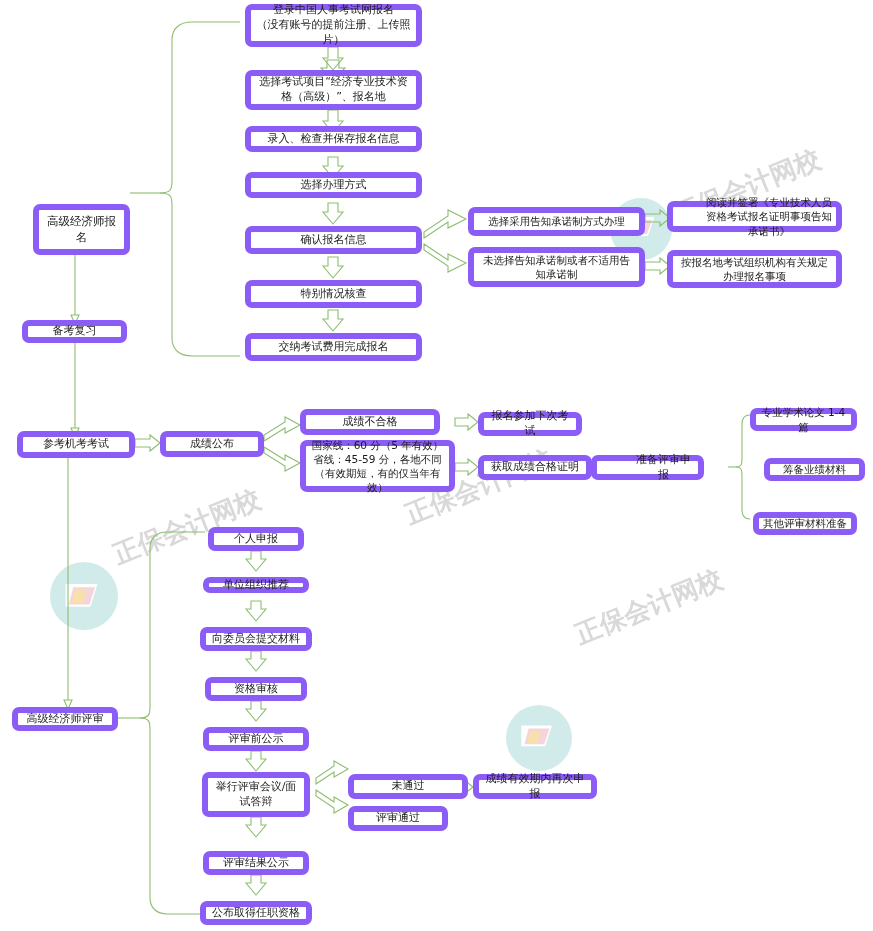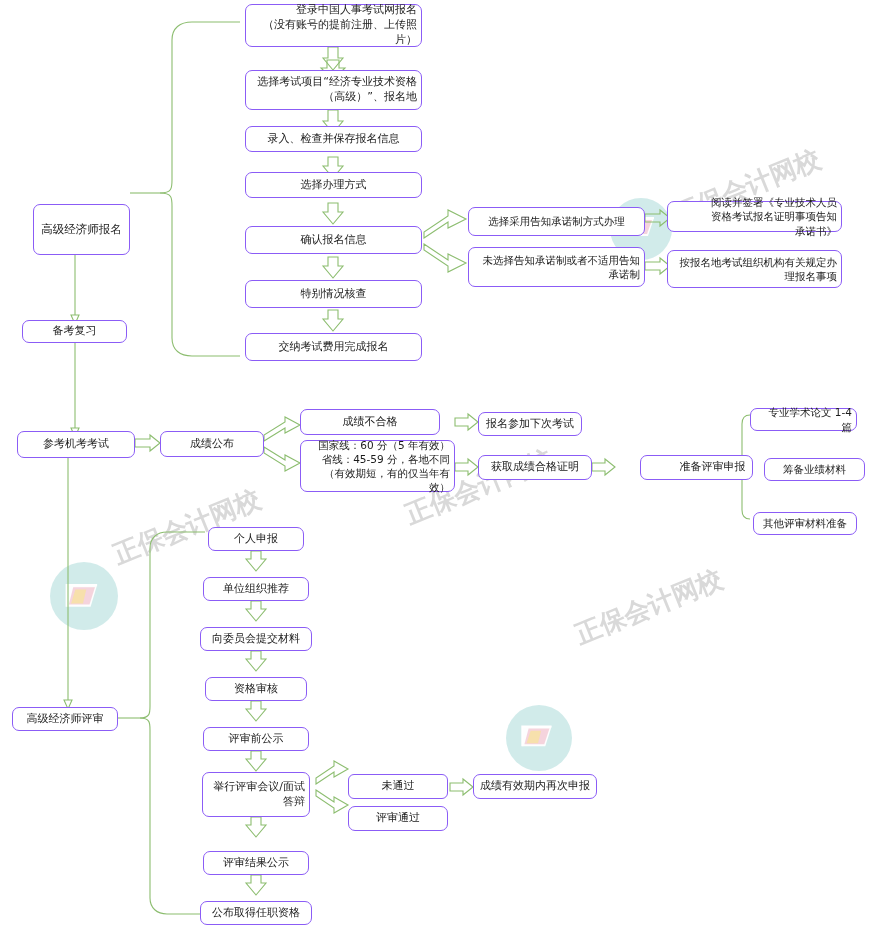--- a/index.html
+++ b/index.html
@@ -28,28 +28,28 @@
     position:absolute;
     border-radius:50%;
     background:#c9e7e6;
     opacity:.85;
   }
   .wm-logo{position:absolute;}
   
   .node{
     position:absolute;
     box-sizing:border-box;
-    border:1px solid #8b5cf6;
+    border:6px solid #8b5cf6;
     border-radius:7px;
     background:#ffffff;
     color:#1a1a1a;
     display:flex;
     align-items:center;
     justify-content:center;
-    text-align:right;
+    text-align:center;
     line-height:1.35;
     font-size:11px;
     padding:2px 4px;
     z-index:3;
   }
   .node.small{font-size:10.5px;}
   .node.big{font-size:11.5px;margin-top:36px;}
   
   svg.lines{position:absolute;left:0;top:0;width:873px;height:931px;z-index:2;overflow:visible;}
   svg.lines path,svg.lines line{fill:none;stroke:#8cbd6f;stroke-width:1.1;}
@@ -179,32 +179,32 @@
   <div class="node small" style="left:468px;top:247px;width:177px;height:40px;">未选择告知承诺制或者不适用告知承诺制</div>
   <div class="node small" style="left:667px;top:201px;width:175px;height:31px;padding-left:33px;">阅读并签署《专业技术人员资格考试报名证明事项告知承诺书》</div>
   <div class="node small" style="left:667px;top:250px;width:175px;height:38px;">按报名地考试组织机构有关规定办理报名事项</div>
 
   <div class="node" style="left:160px;top:431px;width:104px;height:26px;">成绩公布</div>
   <div class="node" style="left:300px;top:409px;width:140px;height:26px;">成绩不合格</div>
   <div class="node" style="left:478px;top:412px;width:104px;height:24px;">报名参加下次考试</div>
   <div class="node small" style="left:300px;top:440px;width:155px;height:52px;white-space:pre-line;">国家线：60 分（5 年有效）
 省线：45-59 分，各地不同（有效期短，有的仅当年有效）</div>
   <div class="node" style="left:478px;top:455px;width:114px;height:25px;">获取成绩合格证明</div>
-  <div class="node" style="left:640px;top:455px;width:113px;height:25px;padding-left:36px;">准备评审申报</div>
+  <div class="node" style="left:591px;top:455px;width:113px;height:25px;padding-left:36px;">准备评审申报</div>
 
   <div class="node small" style="left:750px;top:408px;width:107px;height:23px;">专业学术论文 1-4 篇</div>
   <div class="node small" style="left:756px;top:458px;width:101px;height:23px;margin-left:8px;">筹备业绩材料</div>
   <div class="node small" style="left:753px;top:512px;width:104px;height:23px;">其他评审材料准备</div>
 
   <div class="node" style="left:208px;top:527px;width:96px;height:24px;">个人申报</div>
-  <div class="node" style="left:203px;top:577px;width:106px;height:24px;">单位组织推荐</div>
+  <div class="node" style="left:203px;top:577px;width:106px;height:16px;">单位组织推荐</div>
   <div class="node" style="left:200px;top:627px;width:112px;height:24px;">向委员会提交材料</div>
   <div class="node" style="left:205px;top:677px;width:102px;height:24px;">资格审核</div>
   <div class="node" style="left:203px;top:727px;width:106px;height:24px;">评审前公示</div>
   <div class="node" style="left:202px;top:772px;width:108px;height:45px;">举行评审会议/面试答辩</div>
   <div class="node" style="left:203px;top:851px;width:106px;height:24px;">评审结果公示</div>
   <div class="node" style="left:200px;top:901px;width:112px;height:24px;">公布取得任职资格</div>
 
-  <div class="node" style="left:348px;top:774px;width:100px;height:25px;border-radius:6px;">未通过</div>
+  <div class="node" style="left:348px;top:774px;width:120px;height:25px;">未通过</div>
   <div class="node" style="left:348px;top:806px;width:100px;height:25px;">评审通过</div>
   <div class="node" style="left:473px;top:774px;width:124px;height:25px;">成绩有效期内再次申报</div>
 
 </div>
 
 </body></html>

